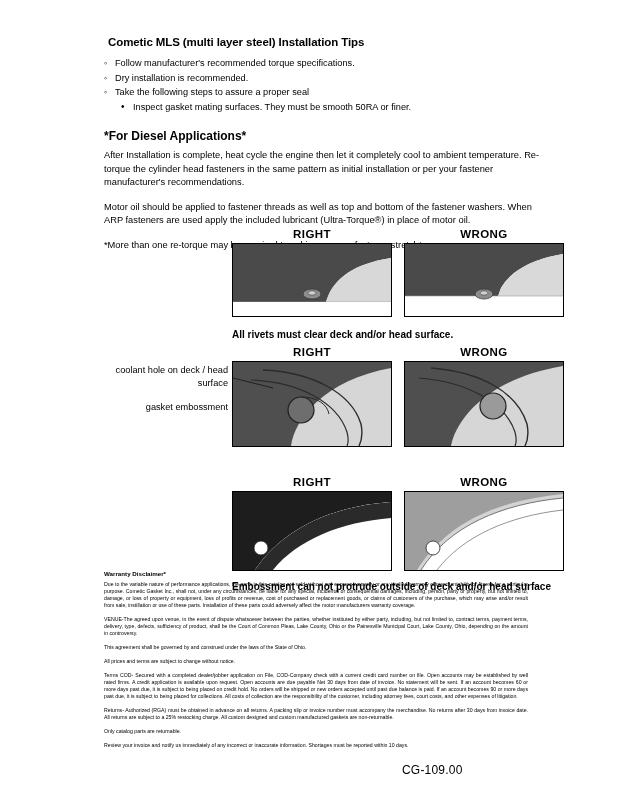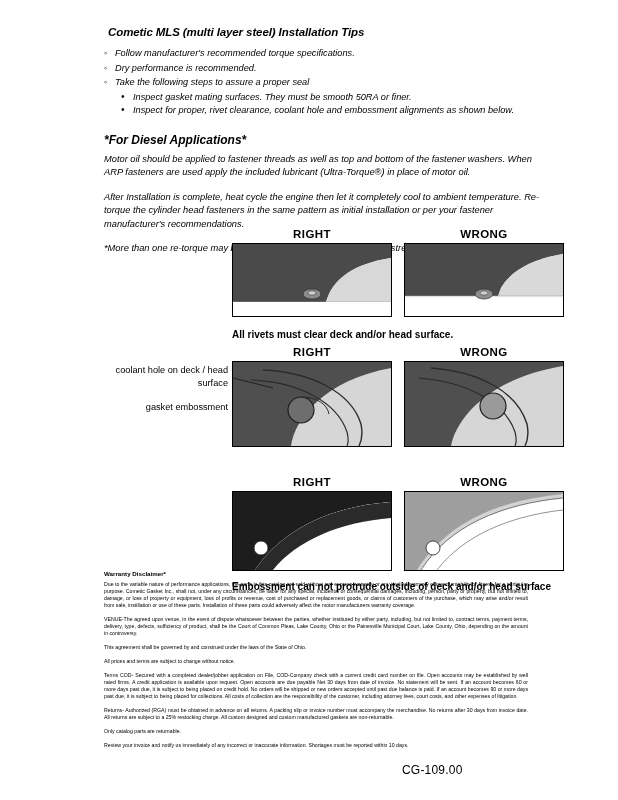--- a/index.html
+++ b/index.html
@@ -18,23 +18,22 @@
   .page {
     position: relative;
     width: 618px;
     height: 800px;
     padding: 0;
     box-sizing: border-box;
   }
   .content {
     position: absolute;
     left: 104px;
-    top: 26px;
+    top: 36px;
     width: 440px;
-    font-style: italic;
   }
   h1.title {
     font-size: 11.5px;
     font-weight: bold;
     margin: 0 0 9px 4px;
     letter-spacing: -0.1px;
   }
   ul.bullets {
     list-style: none;
     margin: 0;
@@ -187,38 +186,35 @@
 <div class="page">
 
   <div class="content">
     <h1 class="title">Cometic MLS (multi layer steel) Installation Tips</h1>
 
     <ul class="bullets">
       <li class="lvl1">
         <span>Follow manufacturer's recommended torque specifications.</span>
       </li>
       <li class="lvl1">
-        <span>Dry performance is recommended.</span>
+        <span>Dry installation is recommended.</span>
       </li>
       <li class="lvl1">
         <span>Take the following steps to assure a proper seal</span>
         <ul class="sub">
           <li>
             <span>Inspect gasket mating surfaces.  They must be smooth 50RA or finer.</span>
           </li>
-          <li>
-            <span>Inspect for proper, rivet clearance, coolant hole and embossment alignments as shown below.</span>
-          </li>
         </ul>
       </li>
     </ul>
 
     <h2 class="subtitle">*For Diesel Applications*</h2>
+    <p class="para">After Installation is complete, heat cycle the engine then let it completely cool to ambient temperature. Re-torque the cylinder head fasteners in the same pattern as initial installation or per your fastener manufacturer's recommendations.</p>
     <p class="para">Motor oil should be applied to fastener threads as well as top and bottom of the fastener washers. When ARP fasteners are used apply the included lubricant (Ultra-Torque®) in place of motor oil.</p>
-    <p class="para">After Installation is complete, heat cycle the engine then let it completely cool to ambient temperature. Re-torque the cylinder head fasteners in the same pattern as initial installation or per your fastener manufacturer's recommendations.</p>
     <p class="note">*More than one re-torque may be required to achieve proper fastener stretch*</p>
   </div>
 
   <div class="figures">
 
     <div class="figrow row1">
       <div class="col left">
         <div class="figlabel">RIGHT</div>
         <div class="panel">
           <svg width="158" height="72" viewBox="0 0 158 72">

